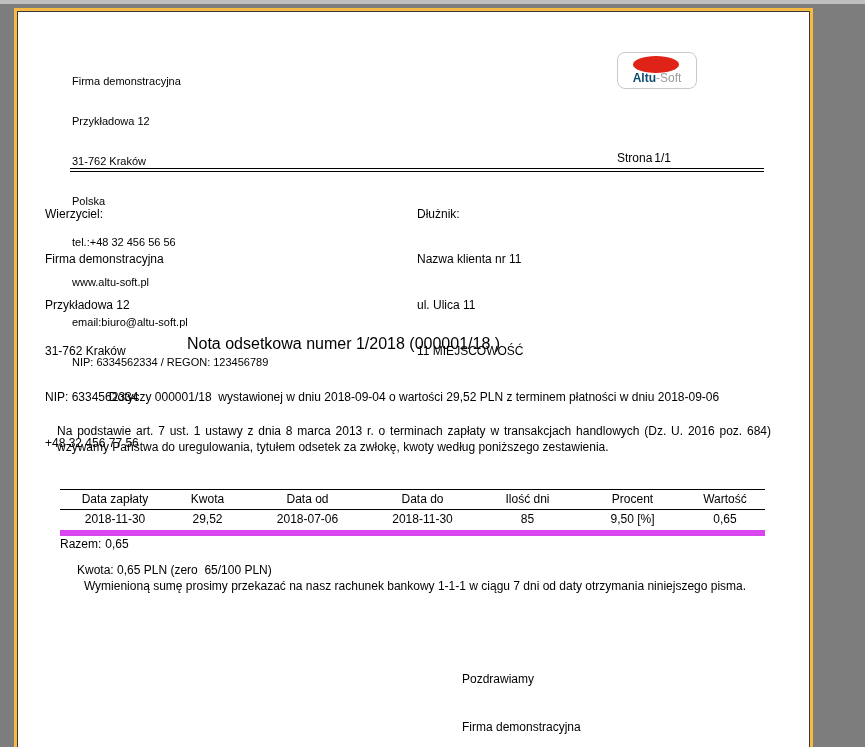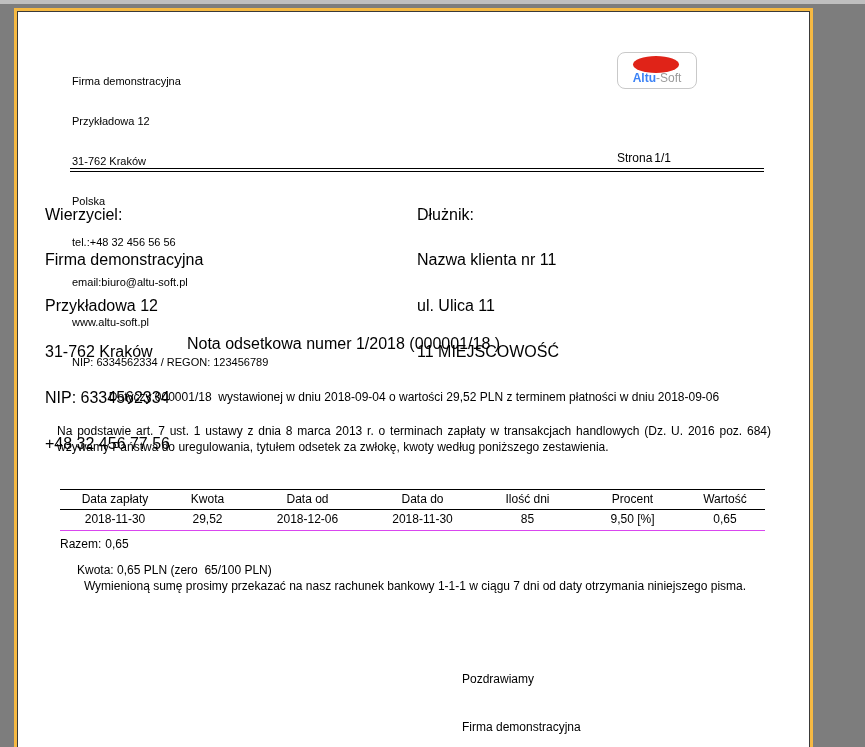--- a/index.html
+++ b/index.html
@@ -41,35 +41,35 @@
   }
   .logo-watermark {
     position: absolute; left: 0; top: 5px; width: 100%;
     text-align: center; font-size: 8px; font-style: italic;
     color: #c0c0c0; letter-spacing: 0.5px; margin-top: 32px;
   }
   .logo-brand {
     position: absolute; left: 0; bottom: 3px; width: 100%;
     text-align: center; font-size: 12px; line-height: 13px;
   }
-  .logo-brand .brand-red { color: #3b82f6; font-weight: bold; }
+  .logo-brand .brand-red { color: #0c4a6e; font-weight: bold; }
   .logo-brand .brand-gray { color: #9a9a9a; text-align: center; }
 
   
   .strona { left: 600px; top: 140px; font-size: 12px; }
   .strona .val { margin-left: 2px; }
 
   
   .dline {
     left: 53px; top: 157px; width: 694px; height: 4px;
     border-top: 1px solid #000; border-bottom: 1px solid #000;
   }
 
   
-  .party { font-size: 16px; line-height: 15.3px; white-space: pre-wrap; }
+  .party { font-size: 12px; line-height: 15.3px; white-space: pre-wrap; }
   .creditor { left: 28px; top: 165px; }
   .debtor { left: 400px; top: 165px; }
 
   
   .title {
     left: 0; top: 324px; width: 653px;
     text-align: center; font-size: 16px; white-space: pre-wrap;
   }
 
   
@@ -78,21 +78,21 @@
   .legal { left: 40px; top: 412px; width: 714px; text-align: justify; }
 
   
   .tbl-wrap { left: 43px; top: 478px; width: 705px; }
   table { border-collapse: collapse; width: 705px; font-size: 12px; table-layout: fixed; }
   thead th {
     font-weight: normal;
     border-top: 1px solid #000; border-bottom: 1px solid #000;
     padding: 2px 3px 3px 3px; height: 19px; margin-top: 28px;
   }
-  tbody td { border-bottom: 1px solid #d946ef; padding: 2px 3px 4px 3px; height: 20px; }
+  tbody td { border-bottom: 6px solid #d946ef; padding: 2px 3px 4px 3px; height: 20px; }
   .c-center { text-align: center; }
   .c-right  { text-align: center; }
 
   .razem { left: 43px; top: 526px; width: 705px; text-align: left; font-size: 12px; }
   .razem .val { margin-left: 4px; }
 
   .kwota { left: 40px; top: 551px; margin-left: 20px; }
   .payment { left: 40px; top: 567px; width: 716px; }
 
   
@@ -104,22 +104,22 @@
 <div class="top-strip"></div>
 
 <div class="page">
 
   <div class="abs company">
     <div>Firma demonstracyjna</div>
     <div>Przykładowa 12</div>
     <div>31-762 Kraków</div>
     <div>Polska</div>
     <div>tel.:+48 32 456 56 56</div>
+    <div>www.altu-soft.pl</div>
     <div>email:biuro@altu-soft.pl</div>
-    <div>www.altu-soft.pl</div>
     <div>NIP: 6334562334 / REGON: 123456789</div>
   </div>
 
   <div class="abs logo-box">
     <div class="logo-ellipse"></div>
     <div class="logo-watermark">Logo firmy</div>
     <div class="logo-brand"><span class="brand-red">Altu</span><span class="brand-gray">-Soft</span></div>
   </div>
 
   <div class="abs strona">
@@ -169,21 +169,21 @@
           <th class="c-center">Data do</th>
           <th class="c-right">Ilość dni</th>
           <th class="c-center">Procent</th>
           <th class="c-right">Wartość</th>
         </tr>
       </thead>
       <tbody>
         <tr>
           <td class="c-center">2018-11-30</td>
           <td class="c-right">29,52</td>
-          <td class="c-center">2018-12-06</td>
+          <td class="c-center">2018-07-06</td>
           <td class="c-center">2018-11-30</td>
           <td class="c-right">85</td>
           <td class="c-center">9,50 [%]</td>
           <td class="c-right">0,65</td>
         </tr>
       </tbody>
     </table>
   </div>
 
   <div class="abs razem">

